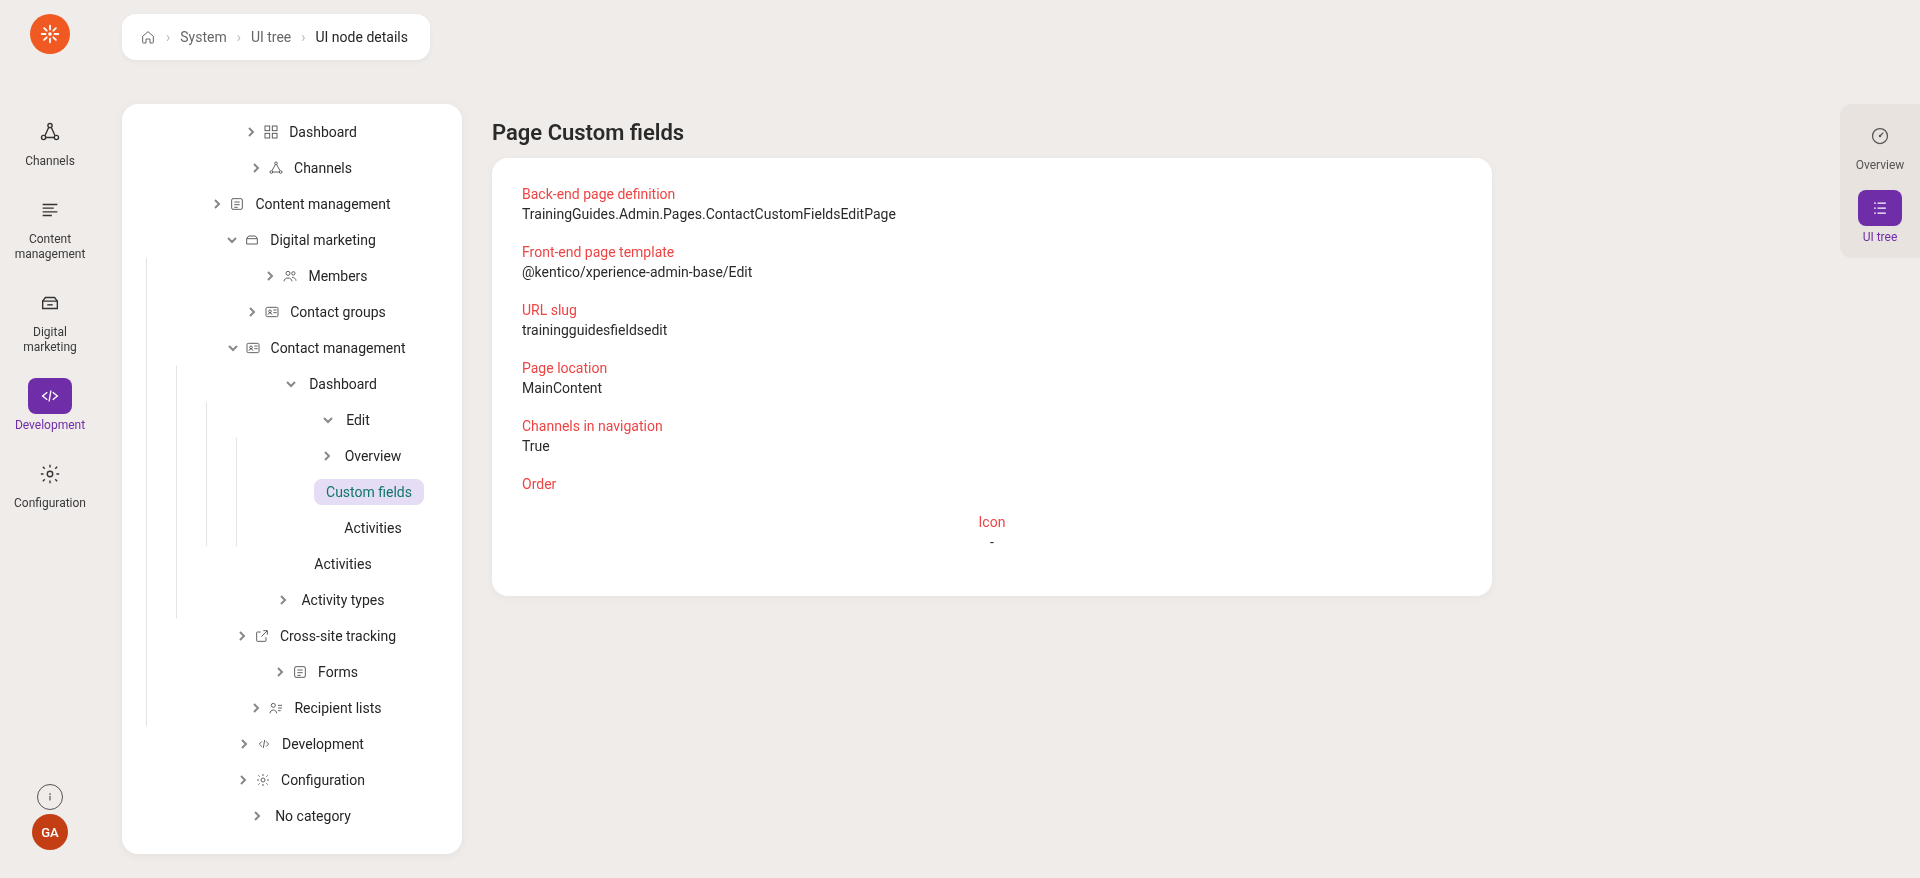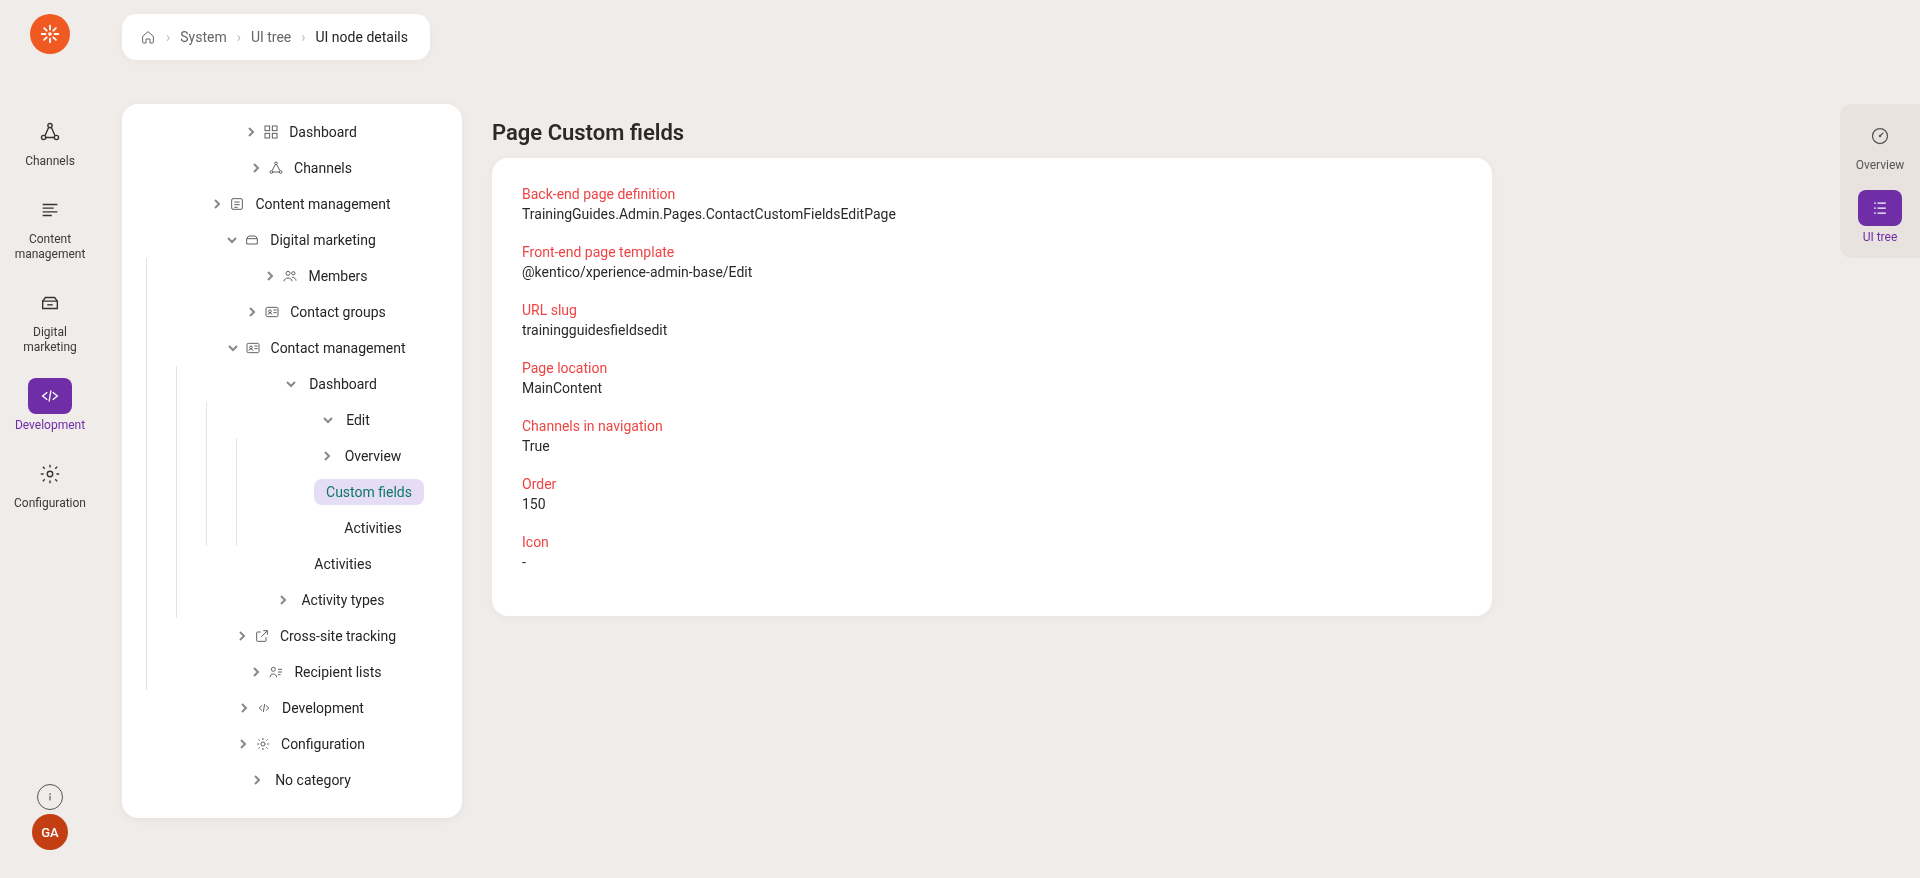--- a/index.html
+++ b/index.html
@@ -113,21 +113,21 @@
     font-size:22px; font-weight:600; color:#2a2a2a;
   }
   .detail-card {
     position:absolute; left:492px; top:158px;
     width:1000px;
     background:#fff; border-radius:16px;
     padding: 28px 30px 30px;
     box-shadow: 0 2px 10px rgba(0,0,0,0.04);
   }
   .detail-block { margin-bottom: 22px; }
-  .detail-block:last-child { margin-bottom:16px; }
+  .detail-block:last-child { margin-bottom:16px;text-align:center; }
   .detail-label { color:#ef4444; font-size:14px; margin-bottom:4px; }
   .detail-value { color:#2a2a2a; font-size:14px; }
 
   
   .right-rail {
     position:absolute; right:0; top:104px;
     width:80px; background:#e9e3e0; border-radius:12px 0 0 12px;
     padding: 14px 0;
     display:flex; flex-direction:column; align-items:center; gap:18px;
   }
@@ -424,20 +424,34 @@
         </span>
       <span class="node-ic">
           <svg viewBox="0 0 24 24">
             <path d="M14 4h6v6M20 4l-9 9"></path>
             <path d="M18 14v5a1 1 0 0 1-1 1H5a1 1 0 0 1-1-1V7a1 1 0 0 1 1-1h5"></path>
           </svg>
         </span>
       <span class="node-label">Cross-site tracking</span>
     </div>
 
+    <div class="tree-row" style="padding-left:44px">
+      <span class="chev">
+          <svg viewBox="0 0 12 12">
+            <path d="M4 2l4 4-4 4"></path>
+          </svg>
+        </span>
+      <span class="node-ic">
+          <svg viewBox="0 0 24 24">
+            <rect x="4" y="4" width="16" height="16" rx="2"></rect>
+            <path d="M8 9h8M8 13h8M8 17h5"></path>
+          </svg>
+        </span>
+      <span class="node-label">Forms</span>
+    </div>
 
     <div class="tree-row" style="padding-left:44px">
       <span class="chev">
           <svg viewBox="0 0 12 12">
             <path d="M4 2l4 4-4 4"></path>
           </svg>
         </span>
       <span class="node-ic">
           <svg viewBox="0 0 24 24">
             <circle cx="8" cy="8" r="3"></circle>
@@ -506,21 +520,20 @@
   <div class="detail-block">
     <div class="detail-label">Page location</div>
     <div class="detail-value">MainContent</div>
   </div>
   <div class="detail-block">
     <div class="detail-label">Channels in navigation</div>
     <div class="detail-value">True</div>
   </div>
   <div class="detail-block">
     <div class="detail-label">Order</div>
-    <div class="detail-value">150</div>
   </div>
   <div class="detail-block">
     <div class="detail-label">Icon</div>
     <div class="detail-value">-</div>
   </div>
 </div>
 
 <div class="right-rail">
   <div class="right-item">
     <div class="ic-box">

